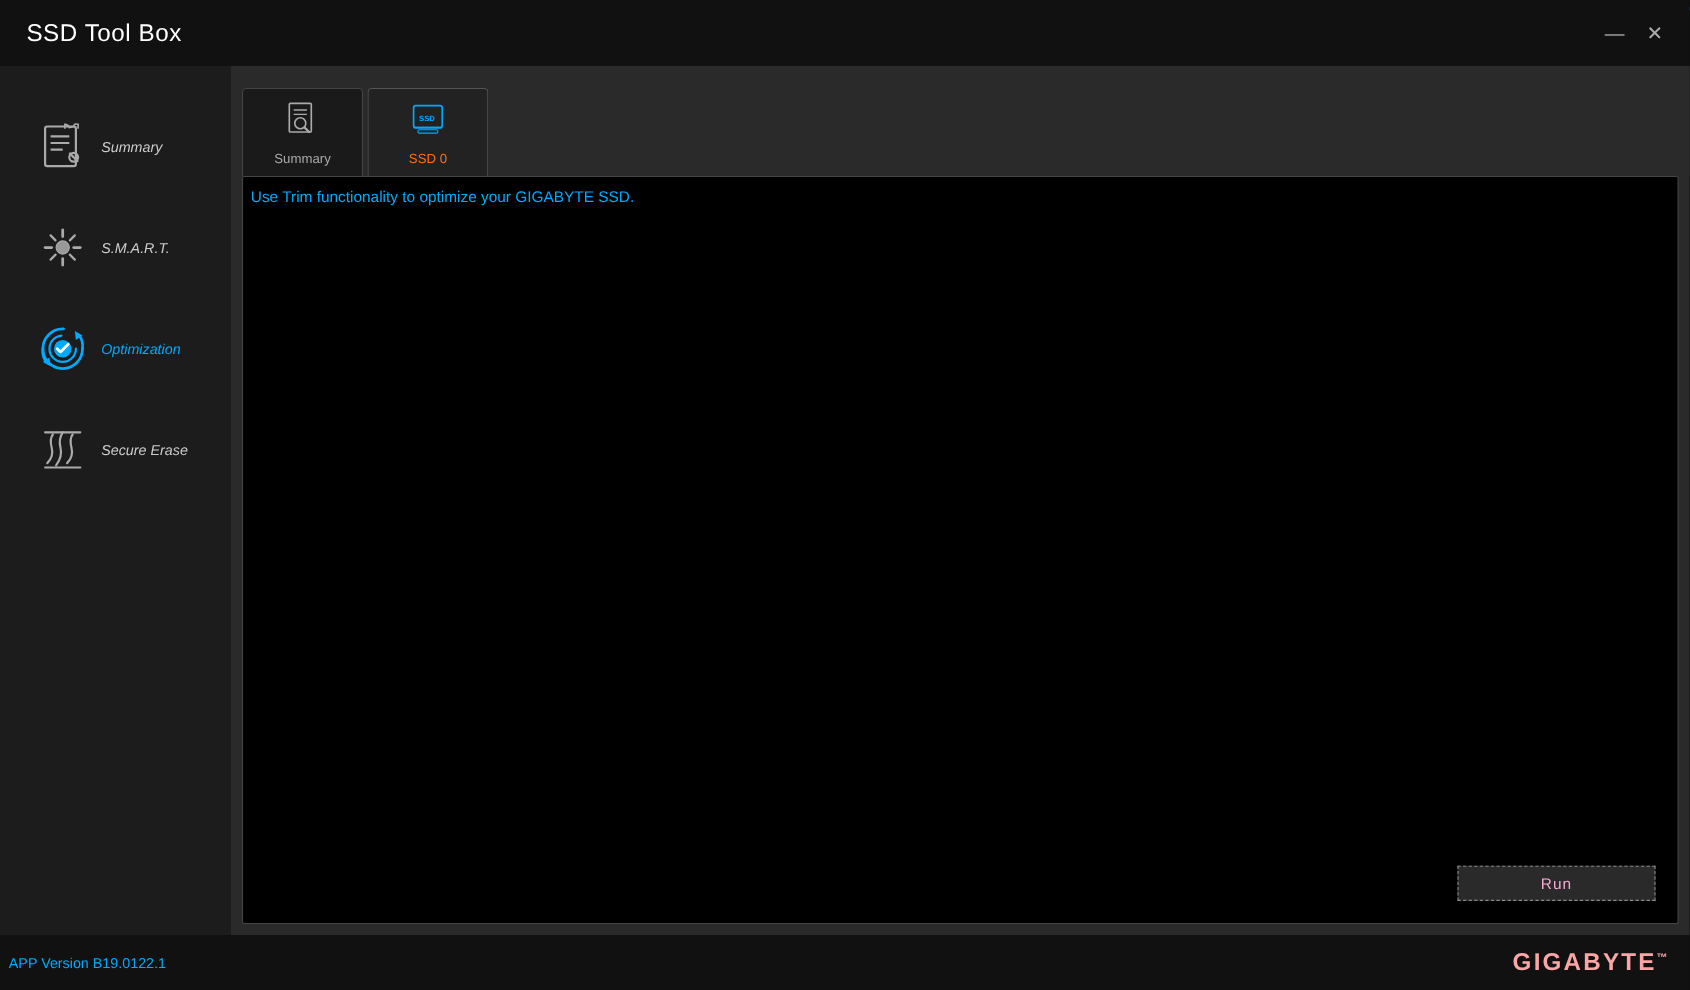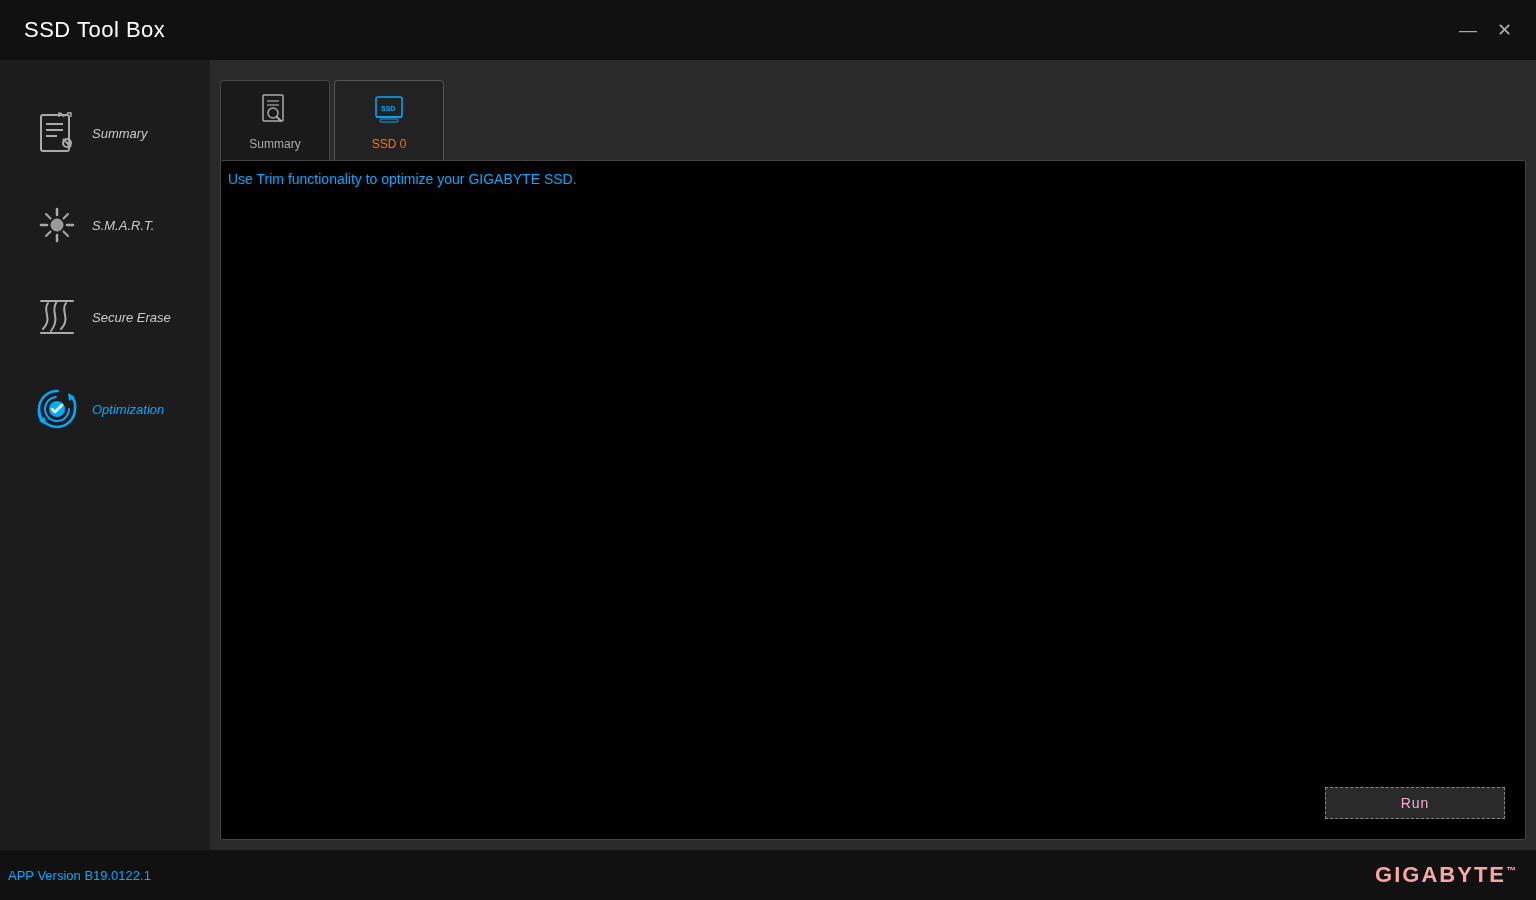--- a/index.html
+++ b/index.html
@@ -290,49 +290,49 @@
         <line x1="34" y1="24" x2="40" y2="24" stroke="#aaa" stroke-width="2.5" stroke-linecap="round"></line>
         <line x1="13" y1="13" x2="17.5" y2="17.5" stroke="#aaa" stroke-width="2" stroke-linecap="round"></line>
         <line x1="30.5" y1="30.5" x2="35" y2="35" stroke="#aaa" stroke-width="2" stroke-linecap="round"></line>
         <line x1="35" y1="13" x2="30.5" y2="17.5" stroke="#aaa" stroke-width="2" stroke-linecap="round"></line>
         <line x1="17.5" y1="30.5" x2="13" y2="35" stroke="#aaa" stroke-width="2" stroke-linecap="round"></line>
       </svg>
     </div>
     <span class="sidebar-label">S.M.A.R.T.</span>
   </div>
 
+  <div class="sidebar-item active">
+    <div class="sidebar-icon">
+      <svg class="icon-svg" viewBox="0 0 48 48" fill="none" xmlns="http://www.w3.org/2000/svg">
+
+        <circle cx="24" cy="24" r="18" stroke="#00aaff" stroke-width="2.5" stroke-dasharray="85 30" stroke-linecap="round"></circle>
+        <path d="M42 24 Q43 16 38 11" stroke="#00aaff" stroke-width="2.5" stroke-linecap="round" fill="none"></path>
+        <polygon points="35,8 42,12 36,16" fill="#00aaff"></polygon>
+        <circle cx="24" cy="24" r="12" stroke="#00aaff" stroke-width="2" stroke-dasharray="55 25" stroke-linecap="round"></circle>
+        <path d="M6 24 Q5 32 10 37" stroke="#00aaff" stroke-width="2.5" stroke-linecap="round" fill="none"></path>
+        <polygon points="13,40 6,36 12,32" fill="#00aaff"></polygon>
+
+        <circle cx="24" cy="24" r="8" fill="#00aaff"></circle>
+        <path d="M19 24 L22 27 L29 20" stroke="#fff" stroke-width="2.5" stroke-linecap="round" stroke-linejoin="round" fill="none"></path>
+      </svg>
+    </div>
+    <span class="sidebar-label">Optimization</span>
+  </div>
+
   <div class="sidebar-item">
     <div class="sidebar-icon">
       <svg class="icon-svg" viewBox="0 0 48 48" fill="none" xmlns="http://www.w3.org/2000/svg">
         <path d="M15 10 Q12 14 14 22 Q16 30 10 36" stroke="#aaa" stroke-width="2" stroke-linecap="round" fill="none"></path>
         <path d="M24 8 Q20 14 22 22 Q24 30 18 38" stroke="#aaa" stroke-width="2" stroke-linecap="round" fill="none"></path>
         <path d="M33 10 Q30 14 32 22 Q34 30 28 36" stroke="#aaa" stroke-width="2" stroke-linecap="round" fill="none"></path>
         <line x1="8" y1="40" x2="40" y2="40" stroke="#aaa" stroke-width="2" stroke-linecap="round"></line>
         <line x1="8" y1="8" x2="40" y2="8" stroke="#aaa" stroke-width="2" stroke-linecap="round"></line>
       </svg>
     </div>
     <span class="sidebar-label">Secure Erase</span>
-  </div>
-
-  <div class="sidebar-item active">
-    <div class="sidebar-icon">
-      <svg class="icon-svg" viewBox="0 0 48 48" fill="none" xmlns="http://www.w3.org/2000/svg">
-
-        <circle cx="24" cy="24" r="18" stroke="#00aaff" stroke-width="2.5" stroke-dasharray="85 30" stroke-linecap="round"></circle>
-        <path d="M42 24 Q43 16 38 11" stroke="#00aaff" stroke-width="2.5" stroke-linecap="round" fill="none"></path>
-        <polygon points="35,8 42,12 36,16" fill="#00aaff"></polygon>
-        <circle cx="24" cy="24" r="12" stroke="#00aaff" stroke-width="2" stroke-dasharray="55 25" stroke-linecap="round"></circle>
-        <path d="M6 24 Q5 32 10 37" stroke="#00aaff" stroke-width="2.5" stroke-linecap="round" fill="none"></path>
-        <polygon points="13,40 6,36 12,32" fill="#00aaff"></polygon>
-
-        <circle cx="24" cy="24" r="8" fill="#00aaff"></circle>
-        <path d="M19 24 L22 27 L29 20" stroke="#fff" stroke-width="2.5" stroke-linecap="round" stroke-linejoin="round" fill="none"></path>
-      </svg>
-    </div>
-    <span class="sidebar-label">Optimization</span>
   </div>
 
 </div>
 
 <div class="main-content">
 
   <div class="tab-bar">
 
     <div class="tab">
       <div>

